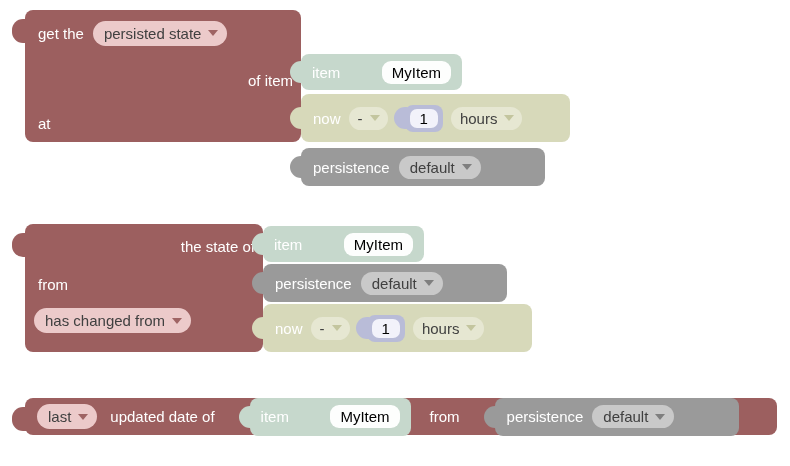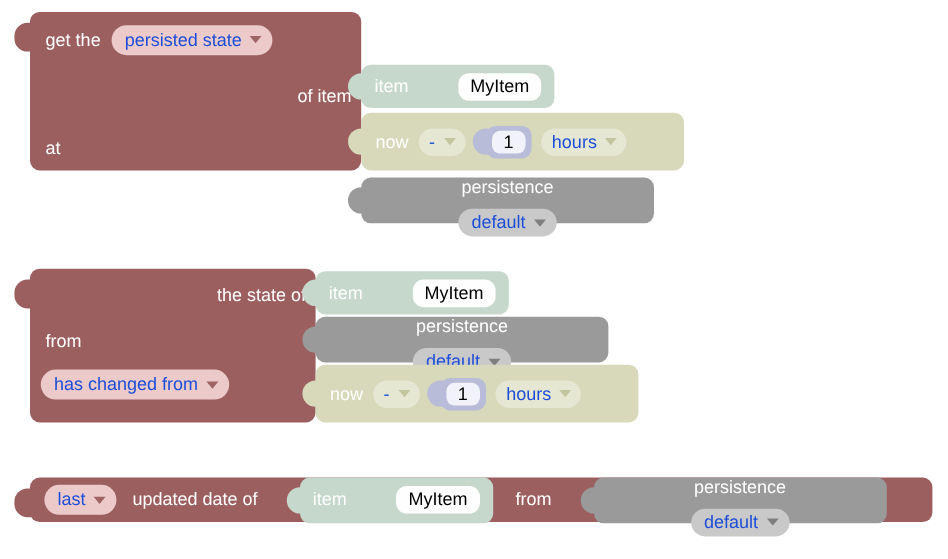--- a/index.html
+++ b/index.html
@@ -4,26 +4,26 @@
 <style>
   html,body{margin:0;padding:0;}
   .canvas{
     position:relative;width:790px;height:466px;background:#ffffff;
     font-family:"Liberation Sans","DejaVu Sans",sans-serif;overflow:hidden;
   }
   .block{position:absolute;border-radius:8px;box-sizing:border-box;}
   .maroon{background:#9c5f5f;}
   .item-blk{background:#c6d8cc;display:flex;align-items:center;gap:9px;padding:0 11px;justify-content:space-between;}
   .dt-blk{background:#d7d9ba;display:flex;align-items:center;gap:8px;padding:0 12px;}
-  .pers-blk{background:#9a9a9a;display:flex;align-items:center;gap:9px;padding:0 12px;flex-direction:column;}
+  .pers-blk{background:#9a9a9a;display:flex;align-items:center;gap:9px;padding:0 12px;}
   .num-blk{background:#b9bcd8;border-radius:8px;padding:4px 5px;position:relative;margin-left:9px;display:inline-flex;align-items:center;}
   .wlabel{color:#ffffff;font-size:15px;white-space:nowrap;}
   .abs{position:absolute;}
   .pill{display:inline-flex;align-items:center;gap:7px;border-radius:13px;
-        font-size:15px;color:#1d4ed8;white-space:nowrap;cursor:pointer;}
+        font-size:15px;color:#404040;white-space:nowrap;cursor:pointer;}
   .pill-pink{background:#eccaca;padding:4px 9px 4px 11px;}
   .pill-olive{background:#e6e7d2;padding:3px 8px 3px 9px;}
   .pill-gray{background:#c9c9c9;padding:3px 9px 3px 11px;}
   .wfield{background:#fdfefd;border-radius:9px;padding:3px 10px;font-size:15px;color:#000;white-space:nowrap;}
   .nfield{background:#f2f2fa;border-radius:7px;padding:1px 10px;font-size:15px;color:#000;}
   .arr{display:inline-block;width:0;height:0;border-left:5px solid transparent;
        border-right:5px solid transparent;border-top:6px solid #888;}
   .arr-pink{border-top-color:#9f6464;}
   .arr-olive{border-top-color:#c3c59e;}
   .arr-gray{border-top-color:#7f7f7f;}

